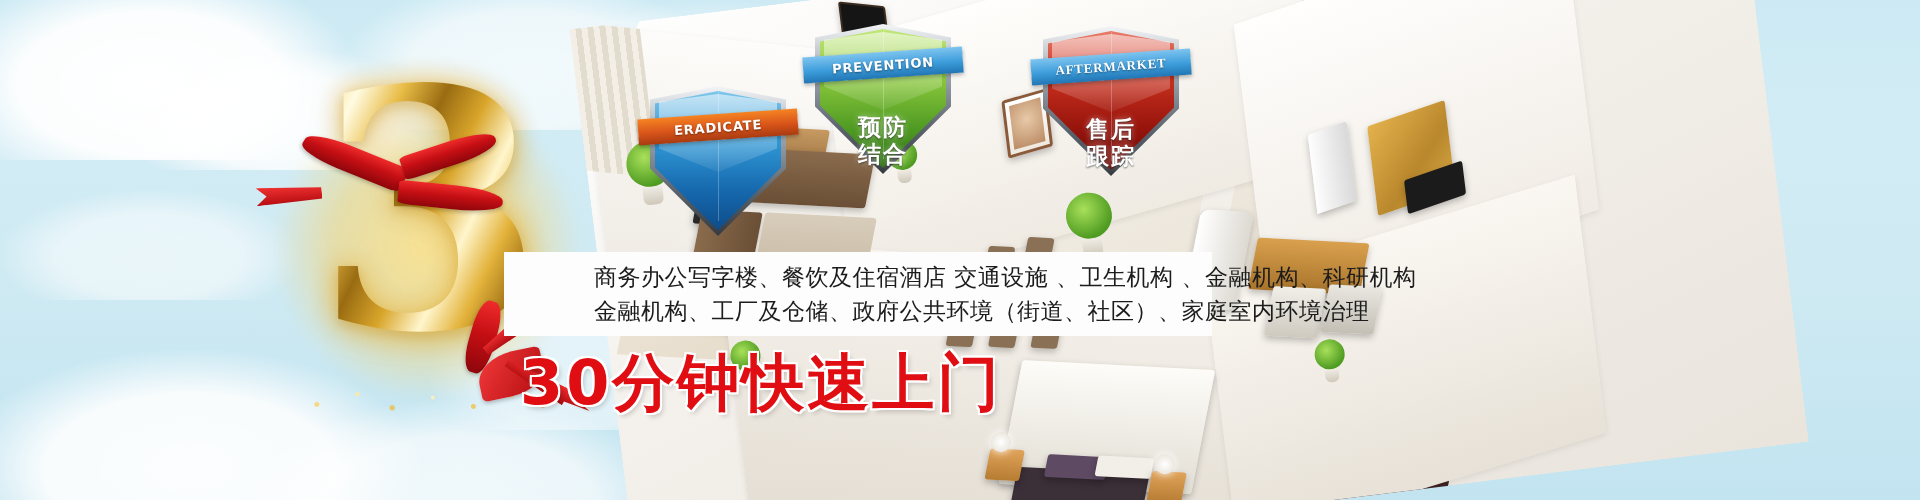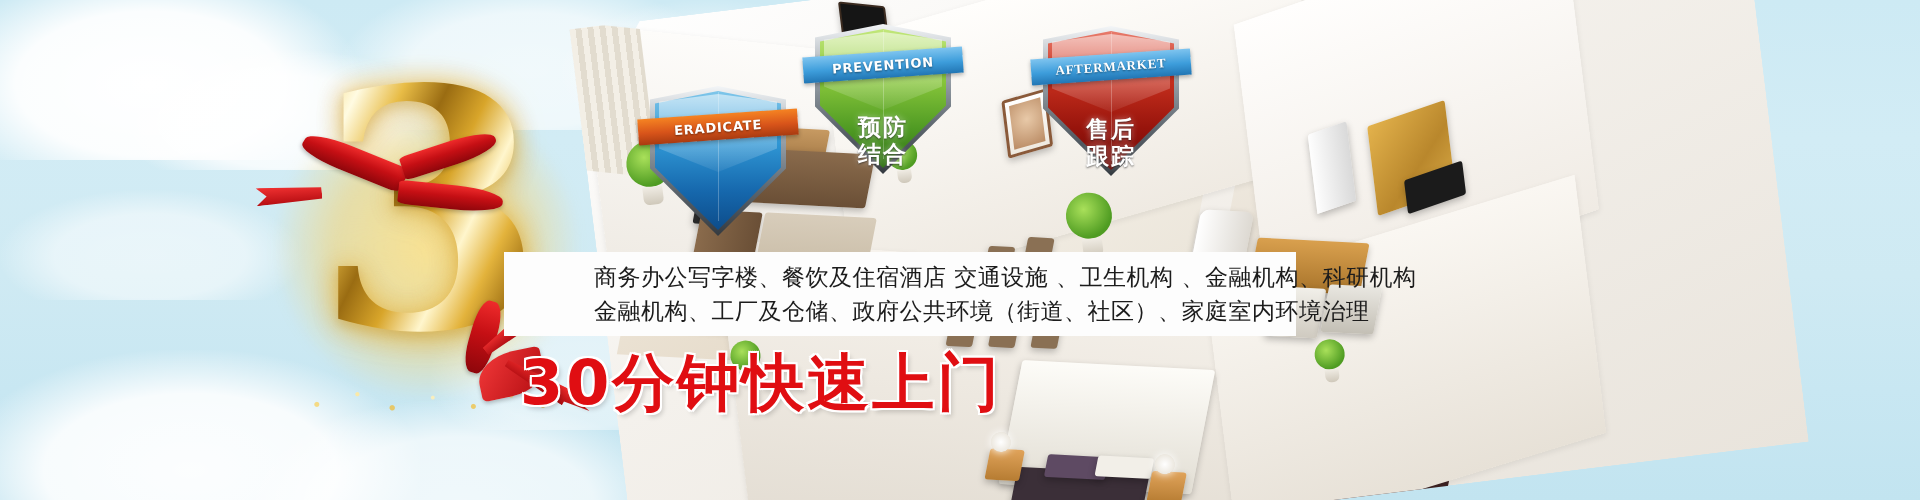--- a/index.html
+++ b/index.html
@@ -286,21 +286,21 @@
 
   
   #shield-aftermarket { left: 1043px; top: 26px; font-family: Liberation Serif, serif; }
   #shield-aftermarket .riminner { background: linear-gradient(to bottom,#e87b6b 0%,#c8301e 34%,#97140c 70%,#6c0b06 100%); }
   #shield-aftermarket .sash { background: linear-gradient(to bottom,#7ec4ef 0%,#3d9ddb 55%,#2276b4 100%); }
 
   
   #service-panel {
     position: absolute;
     left: 504px; top: 252px;
-    width: 792px; height: 84px;
+    width: 708px; height: 84px;
     background: #fdfdfd;
     padding: 8px 0 0 90px;
   }
   #service-panel .line {
     color: #1c1c1c;
     font-size: 23px;
     line-height: 34px;
     letter-spacing: .5px;
     white-space: nowrap;
   }

